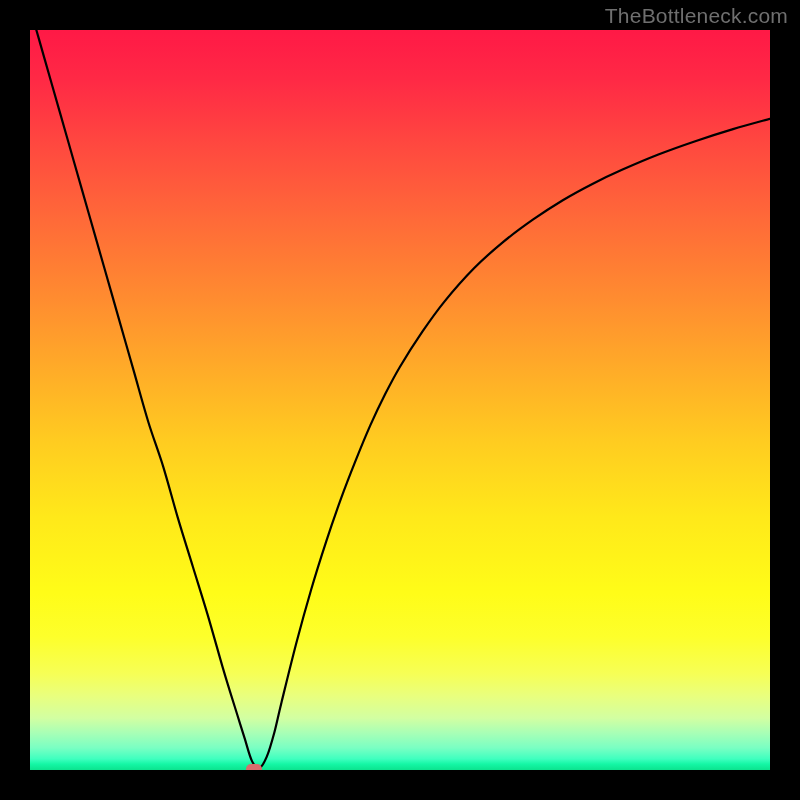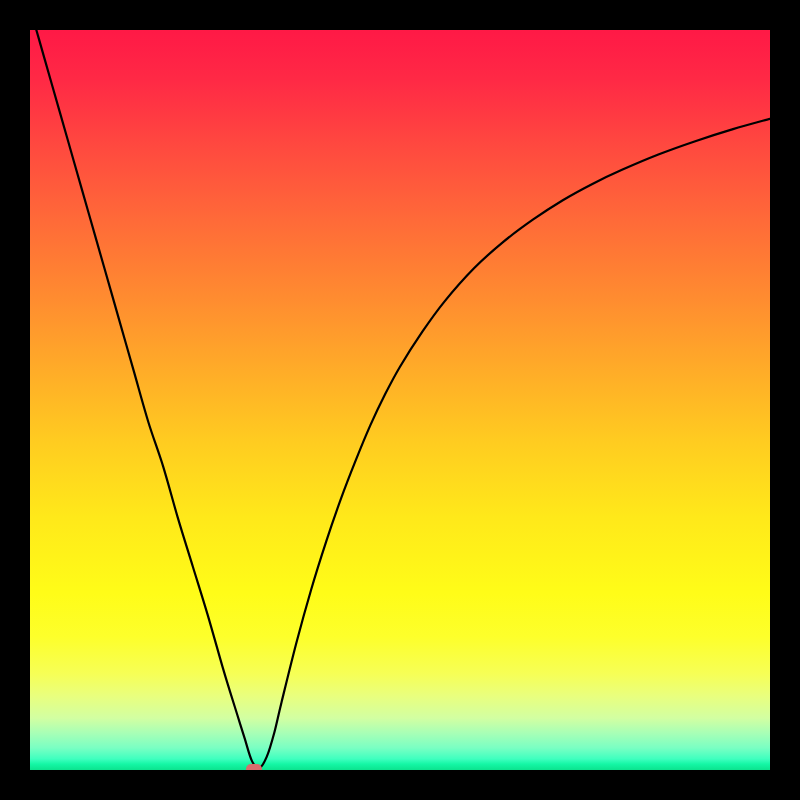--- a/index.html
+++ b/index.html
@@ -72,20 +72,21 @@
     height: 10px;
     background: #d76d6d;
     border-radius: 5px;
     transform: translate(-50%, -50%);
   }
 </style>
 </head>
 <body>
 
 <div class="frame">
+  <div class="watermark">TheBottleneck.com</div>
 
   <div class="plot-area">
     <div class="gradient"></div>
     <svg class="curve" viewBox="0 0 740 740" preserveAspectRatio="none">
       <path id="curve-path" d="M 0.00 -22.20 C 2.47 -13.57, 9.87 12.33, 14.80 29.60 C 19.73 46.87, 24.67 64.13, 29.60 81.40 C 34.53 98.67, 39.47 115.93, 44.40 133.20 C 49.33 150.47, 54.27 167.73, 59.20 185.00 C 64.13 202.27, 69.07 219.53, 74.00 236.80 C 78.93 254.07, 83.87 271.33, 88.80 288.60 C 93.73 305.87, 98.67 323.13, 103.60 340.40 C 108.53 357.67, 113.47 376.17, 118.40 392.20 C 123.33 408.23, 128.27 420.57, 133.20 436.60 C 138.13 452.63, 143.07 471.75, 148.00 488.40 C 152.93 505.05, 157.87 520.47, 162.80 536.50 C 167.73 552.53, 172.67 567.95, 177.60 584.60 C 182.53 601.25, 188.70 623.70, 192.40 636.40 C 196.10 649.10, 197.33 652.80, 199.80 660.82 C 202.27 668.84, 204.73 676.61, 207.20 684.50 C 209.67 692.39, 212.13 700.41, 214.60 708.18 C 217.07 715.95, 219.53 726.19, 222.00 731.12 C 224.47 736.05, 226.93 738.52, 229.40 737.78 C 231.87 737.04, 234.33 732.48, 236.80 726.68 C 239.27 720.88, 241.73 712.13, 244.20 703.00 C 246.67 693.87, 247.90 686.97, 251.60 671.92 C 255.30 656.87, 261.47 631.47, 266.40 612.72 C 271.33 593.97, 276.27 576.21, 281.20 559.44 C 286.13 542.67, 291.07 527.13, 296.00 512.08 C 300.93 497.03, 305.87 482.73, 310.80 469.16 C 315.73 455.59, 320.67 443.01, 325.60 430.68 C 330.53 418.35, 335.47 406.26, 340.40 395.16 C 345.33 384.06, 350.27 373.82, 355.20 364.08 C 360.13 354.34, 363.83 347.06, 370.00 336.70 C 376.17 326.34, 384.80 312.77, 392.20 301.92 C 399.60 291.07, 405.77 282.19, 414.40 271.58 C 423.03 260.97, 434.13 248.27, 444.00 238.28 C 453.87 228.29, 463.73 219.78, 473.60 211.64 C 483.47 203.50, 493.33 196.35, 503.20 189.44 C 513.07 182.53, 522.93 176.12, 532.80 170.20 C 542.67 164.28, 552.53 158.98, 562.40 153.92 C 572.27 148.86, 580.90 144.79, 592.00 139.86 C 603.10 134.93, 616.67 129.13, 629.00 124.32 C 641.33 119.51, 653.67 115.19, 666.00 111.00 C 678.33 106.81, 690.67 102.86, 703.00 99.16 C 715.33 95.46, 733.83 90.53, 740.00 88.80" fill="none" stroke="#000" stroke-width="2.2" stroke-linejoin="round" stroke-linecap="round"></path>
     </svg>
     <div id="marker" class="marker" style="left: 224.22px; top: 738.52px; background: rgb(215, 109, 109);"></div>
   </div>
 </div>
 

